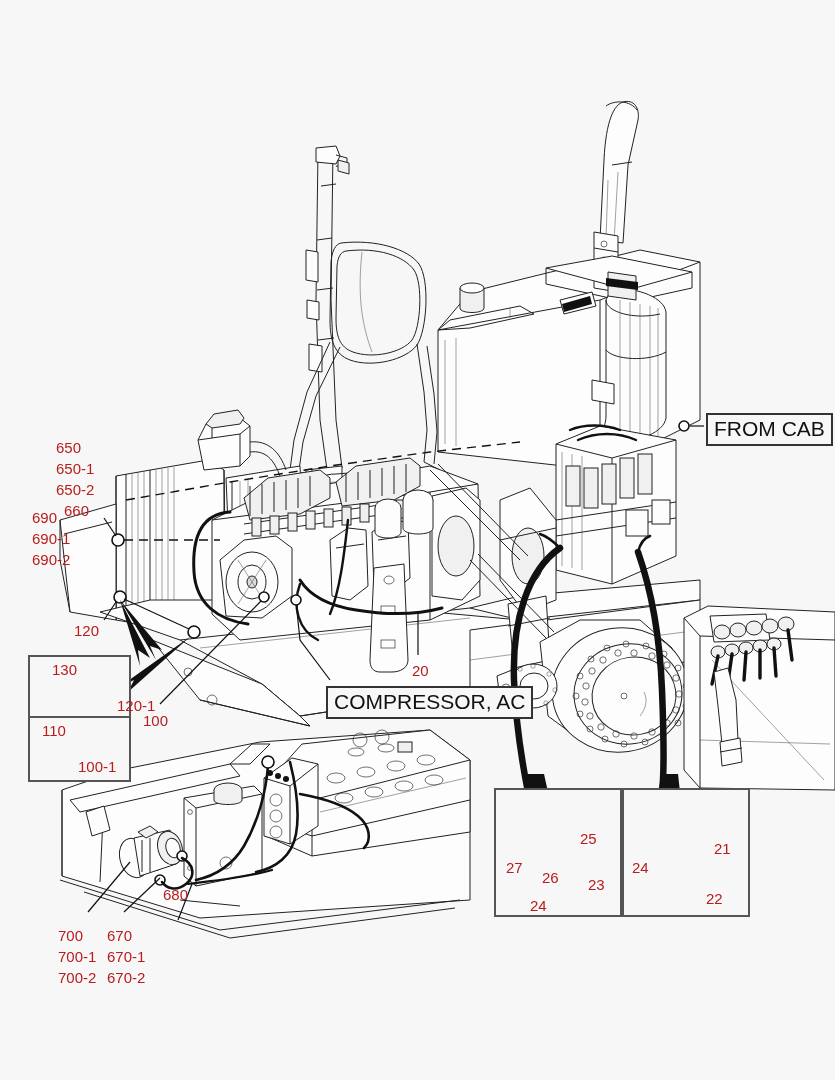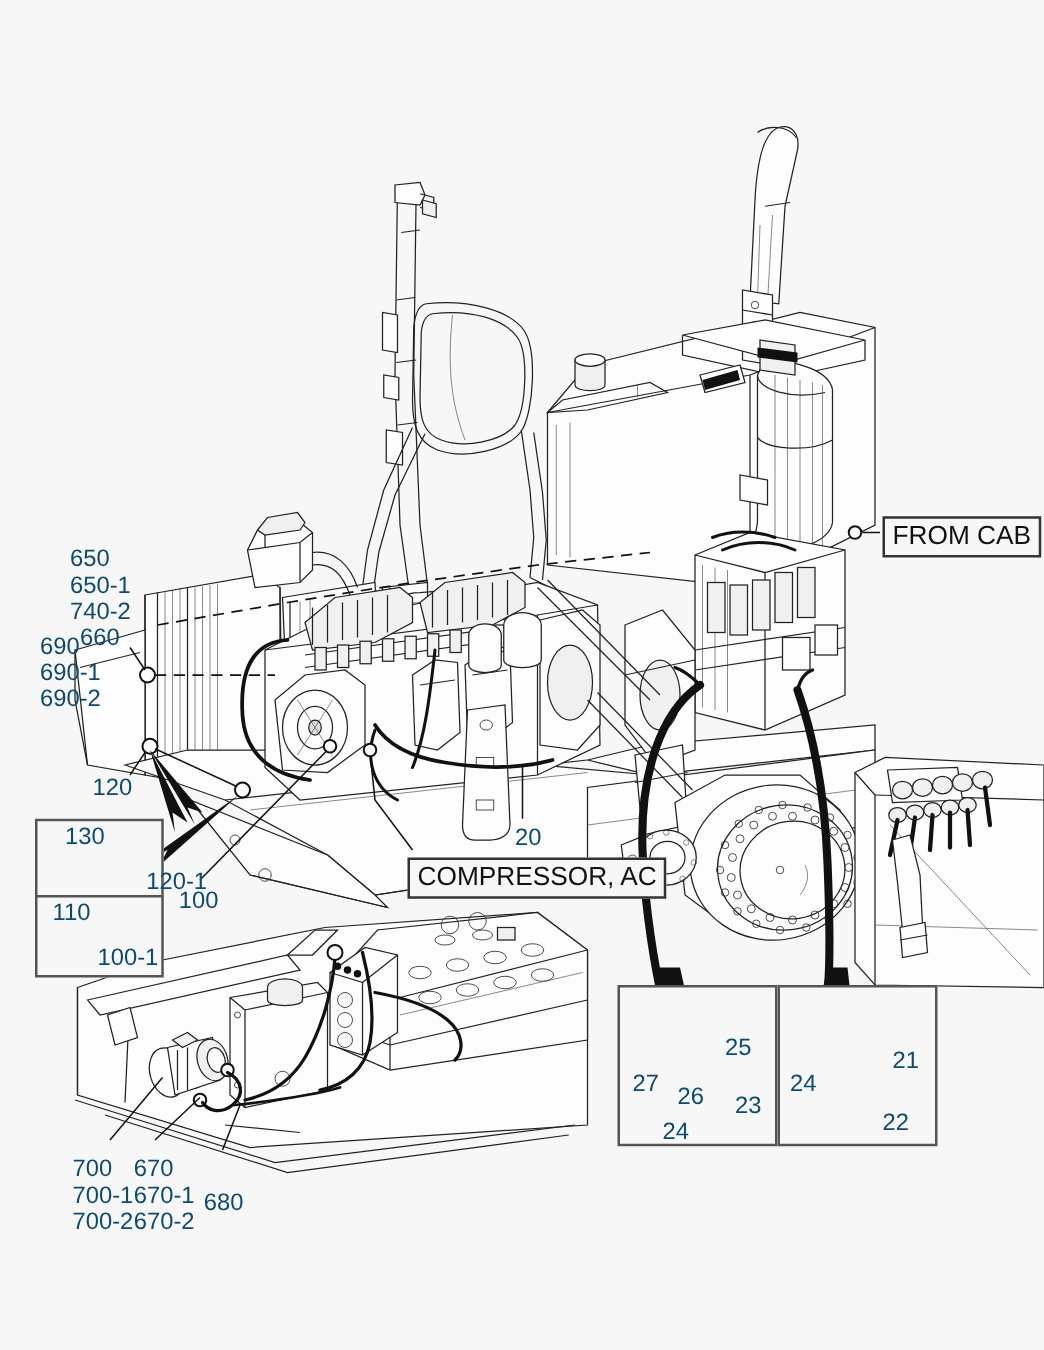--- a/index.html
+++ b/index.html
@@ -1,19 +1,19 @@
 <!DOCTYPE html>
 <html><head>
 <meta charset="utf-8">
 <style>
   html,body{margin:0;padding:0;background:#f7f7f7;}
   body{width:835px;height:1080px;position:relative;overflow:hidden;
        font-family:"Liberation Sans","DejaVu Sans",sans-serif;color:#111;}
   #sheet{position:absolute;left:0;top:0;width:835px;height:1080px;}
-  .lbl{position:absolute;font-size:19px;line-height:21px;color:#0c4a6e;white-space:nowrap;letter-spacing:0px;}
+  .lbl{position:absolute;font-size:15px;line-height:21px;color:#b91c1c;white-space:nowrap;letter-spacing:0px;}
   .boxlbl{position:absolute;border:2px solid #333;background:#f7f7f7;
           font-size:21px;padding:2px 6px 3px 6px;white-space:nowrap;color:#111;}
   .detailbox{position:absolute;border:2px solid #555;background:#f7f7f7;}
   svg{position:absolute;left:0;top:0;}
   .thin{stroke:#222;stroke-width:1;fill:none;}
   .vthin{stroke:#333;stroke-width:0.7;fill:none;}
   .hair{stroke:#444;stroke-width:0.5;fill:none;}
   .fillw{fill:#fdfdfd;stroke:#222;stroke-width:1;}
   .fillg{fill:#f0f0f0;stroke:#222;stroke-width:1;}
   .filld{fill:#dcdcdc;stroke:#222;stroke-width:1;}
@@ -578,21 +578,21 @@
 </svg>
 
 <div class="detailbox" style="left:28px;top:655px;width:99px;height:62px;"></div>
 <div class="detailbox" style="left:28px;top:716px;width:99px;height:62px;"></div>
 <div class="detailbox" style="left:494px;top:788px;width:124px;height:125px;"></div>
 <div class="detailbox" style="left:622px;top:788px;width:124px;height:125px;"></div>
 
 <div class="lbl" style="left:56px;top:437px;">
   <div>650</div>
   <div>650-1</div>
-  <div>740-2</div>
+  <div>650-2</div>
   <div style="padding-left:8px;">660</div>
 </div>
 
 <div class="lbl" style="left:32px;top:507px;">
   <div>690</div>
   <div>690-1</div>
   <div>690-2</div>
 </div>
 
 <div class="lbl" style="left:74px;top:620px;">120</div>
@@ -606,21 +606,21 @@
   <div>700-1</div>
   <div>700-2</div>
 </div>
 
 <div class="lbl" style="left:107px;top:925px;">
   <div>670</div>
   <div>670-1</div>
   <div>670-2</div>
 </div>
 
-<div class="lbl" style="left:163px;top:952px;">680</div>
+<div class="lbl" style="left:163px;top:884px;">680</div>
 
 <div class="lbl" style="left:52px;top:659px;">130</div>
 <div class="lbl" style="left:78px;top:695px;margin-left:39px;">120-1</div>
 <div class="lbl" style="left:42px;top:720px;">110</div>
 <div class="lbl" style="left:78px;top:756px;">100-1</div>
 
 <div class="lbl" style="left:506px;top:857px;">27</div>
 <div class="lbl" style="left:580px;top:828px;">25</div>
 <div class="lbl" style="left:588px;top:874px;">23</div>
 <div class="lbl" style="left:542px;top:867px;">26</div>

